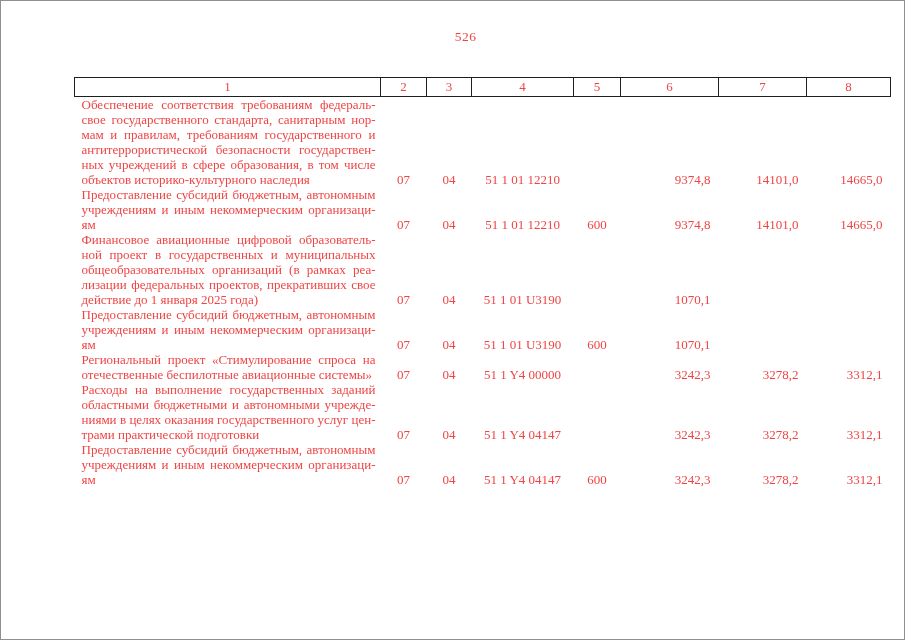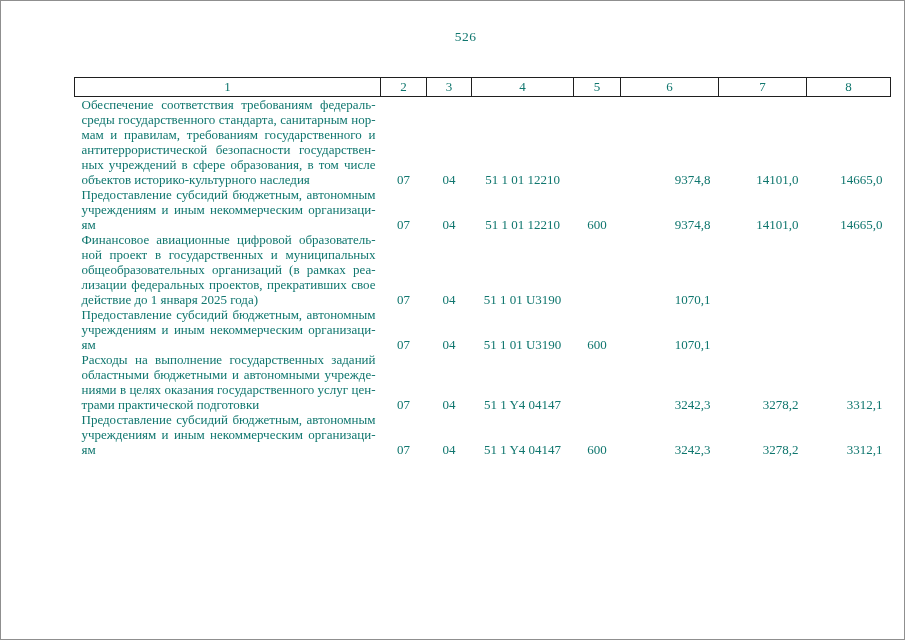--- a/index.html
+++ b/index.html
@@ -3,21 +3,21 @@
 <meta charset="utf-8">
 <style>
   html,body { margin:0; padding:0; background:#ffffff; }
   .page {
     position:relative;
     width:905px; height:640px;
     box-sizing:border-box;
     background:#ffffff;
     border:1px solid #8f8f8f;
     font-family:"Liberation Serif", serif;
-    color:#0f766e;
+    color:#ef4444;
     overflow:hidden;
   }
   .pagenum {
     position:absolute;
     top:28px; left:0; width:100%;
     text-align:center;
     text-indent:26px;
     font-size:13.5px;
     letter-spacing:0.5px;
   }
@@ -71,21 +71,21 @@
           <th class="hc c5">5</th>
           <th class="hc c6">6</th>
           <th class="hc c7">7</th>
           <th class="hc c8">8</th>
         </tr>
     </thead>
     <tbody>
         <tr>
           <td class="c1">
             <div class="line jl">Обеспечение соответствия требованиям федераль-</div>
-            <div class="line jl">среды государственного стандарта, санитарным нор-</div>
+            <div class="line jl">свое государственного стандарта, санитарным нор-</div>
             <div class="line jl">мам и правилам, требованиям государственного и</div>
             <div class="line jl">антитеррористической безопасности государствен-</div>
             <div class="line jl">ных учреждений в сфере образования, в том числе</div>
             <div class="line">объектов историко-культурного наследия</div>
           </td>
           <td class="c2">07</td>
           <td class="c3">04</td>
           <td class="c4">51 1 01 12210</td>
           <td class="c5"></td>
           <td class="c6">9374,8</td>
@@ -131,20 +131,33 @@
           <td class="c2">07</td>
           <td class="c3">04</td>
           <td class="c4">51 1 01 U3190</td>
           <td class="c5">600</td>
           <td class="c6">1070,1</td>
           <td class="c7"></td>
           <td class="c8"></td>
         </tr>
         <tr>
           <td class="c1">
+            <div class="line jl">Региональный проект «Стимулирование спроса на</div>
+            <div class="line">отечественные беспилотные авиационные системы»</div>
+          </td>
+          <td class="c2">07</td>
+          <td class="c3">04</td>
+          <td class="c4">51 1 Y4 00000</td>
+          <td class="c5"></td>
+          <td class="c6">3242,3</td>
+          <td class="c7">3278,2</td>
+          <td class="c8">3312,1</td>
+        </tr>
+        <tr>
+          <td class="c1">
             <div class="line jl">Расходы на выполнение государственных заданий</div>
             <div class="line jl">областными бюджетными и автономными учрежде-</div>
             <div class="line jl">ниями в целях оказания государственного услуг цен-</div>
             <div class="line">трами практической подготовки</div>
           </td>
           <td class="c2">07</td>
           <td class="c3">04</td>
           <td class="c4">51 1 Y4 04147</td>
           <td class="c5"></td>
           <td class="c6">3242,3</td>

